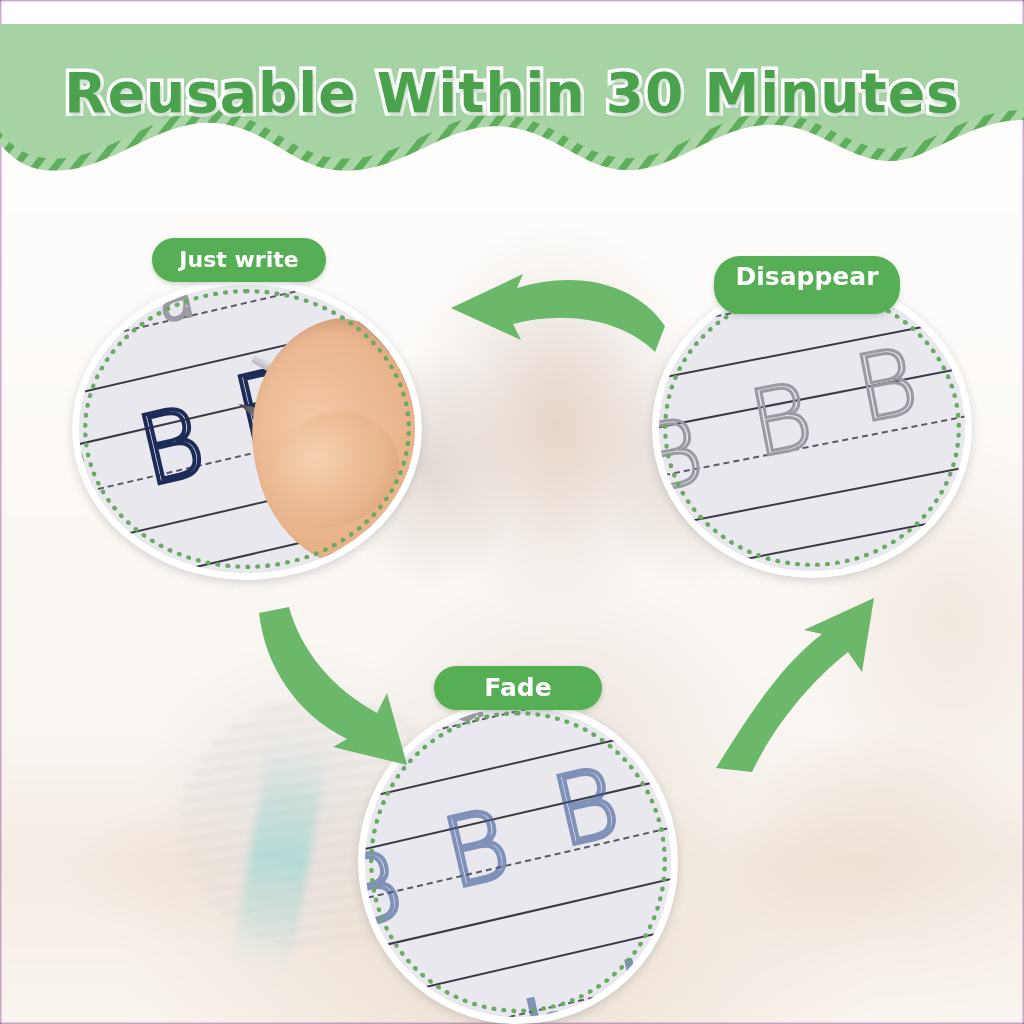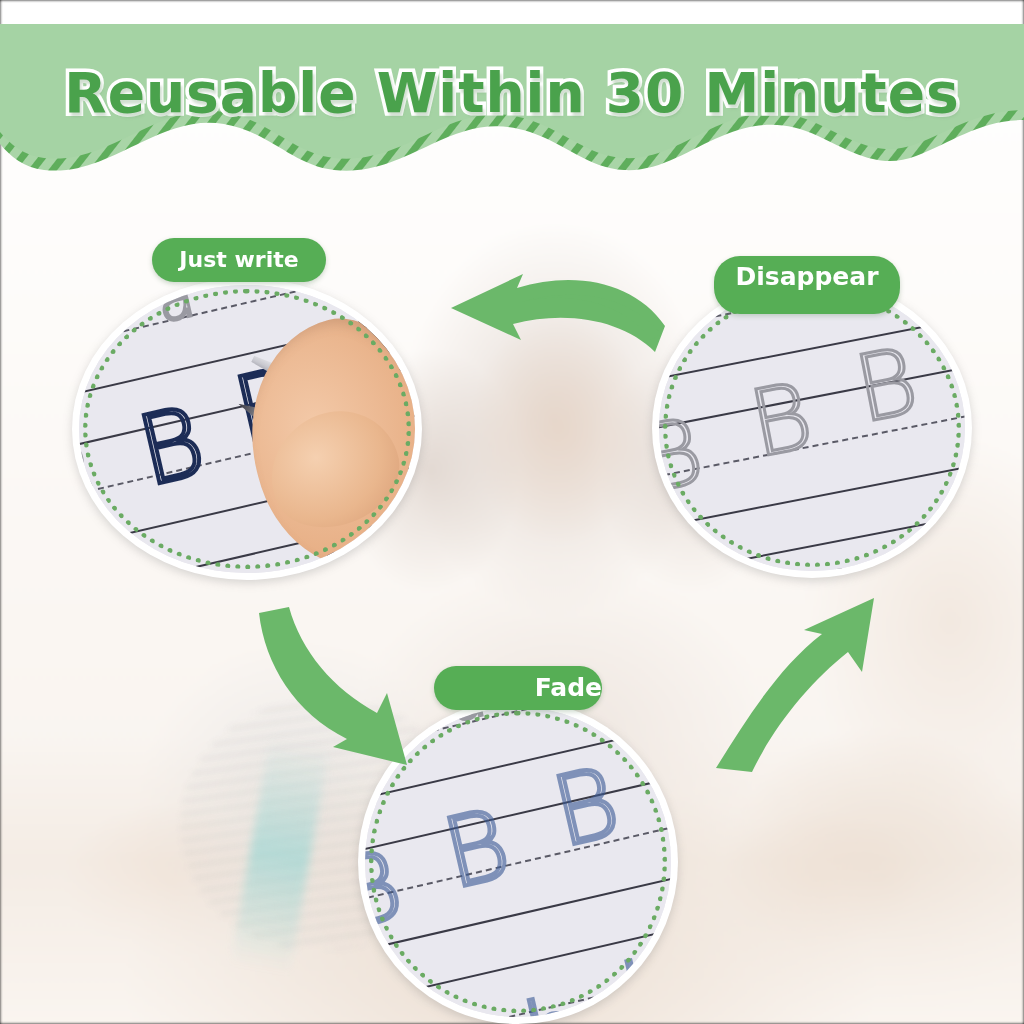--- a/index.html
+++ b/index.html
@@ -9,21 +9,21 @@
   }
   body {
     font-family: "Liberation Sans", sans-serif;
   }
 
   #page {
     position: relative;
     width: 1024px;
     height: 1024px;
     overflow: hidden;
-    background: #000000;
+    background: #701a75;
   }
 
   
   .bg-photo {
     position: absolute;
     inset: 0;
     background:
       
       radial-gradient(ellipse 520px 300px at 500px 980px, rgba(226,208,192,0.55) 0%, rgba(255,255,255,0) 72%),
       
@@ -376,15 +376,15 @@
         <span class="glyph glyph-fade" style="left:292px; top:162px; font-size:96px;">B</span>
         <span class="glyph glyph-guide" style="left:20px;  top:212px; font-size:96px;">B</span>
 
         <span class="glyph glyph-fade" style="left:214px; top:378px; font-size:92px;">b</span>
         <span class="glyph glyph-fade" style="left:318px; top:362px; font-size:92px;">b</span>
       </div>
       <div class="lens-ring"></div>
     </div>
   </div>
 
-  <div class="badge" style="left:434px; top:666px; width:168px; height:44px; line-height:44px; font-size:25px;text-align:right;">Fade</div>
+  <div class="badge" style="left:434px; top:666px; width:168px; height:44px; line-height:44px; font-size:25px;">Fade</div>
 
 </div>
 
 </body></html>

